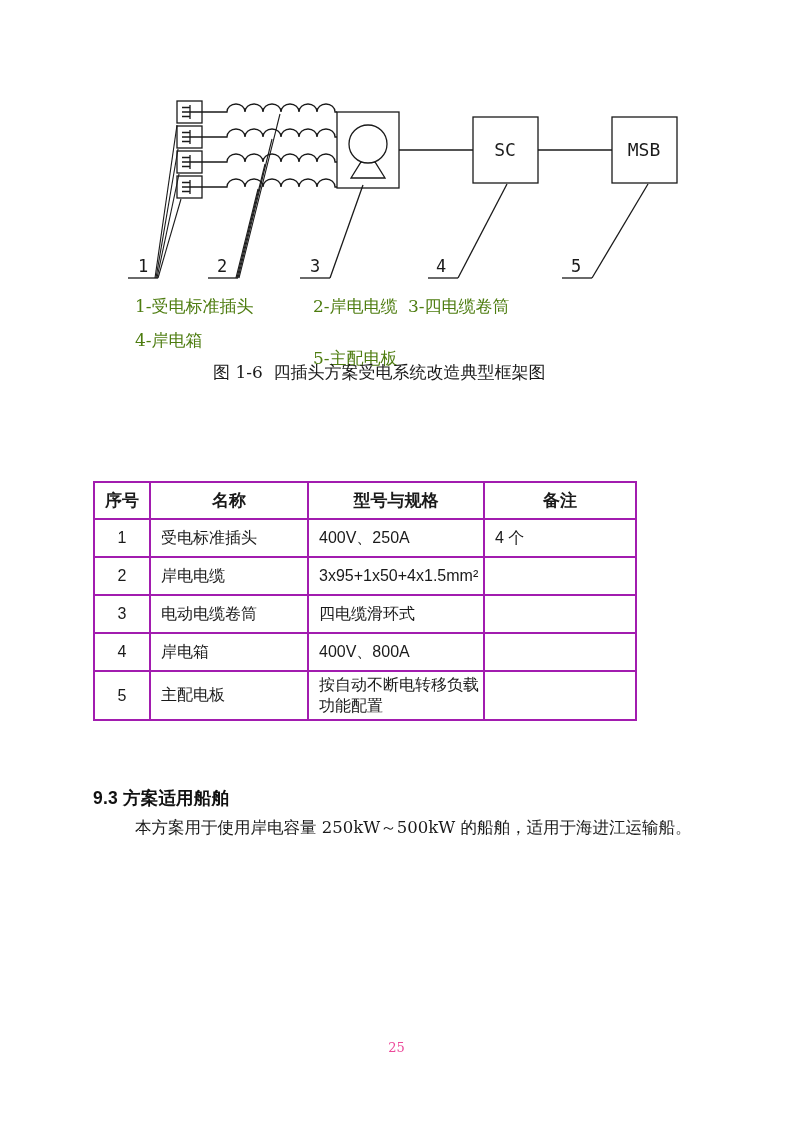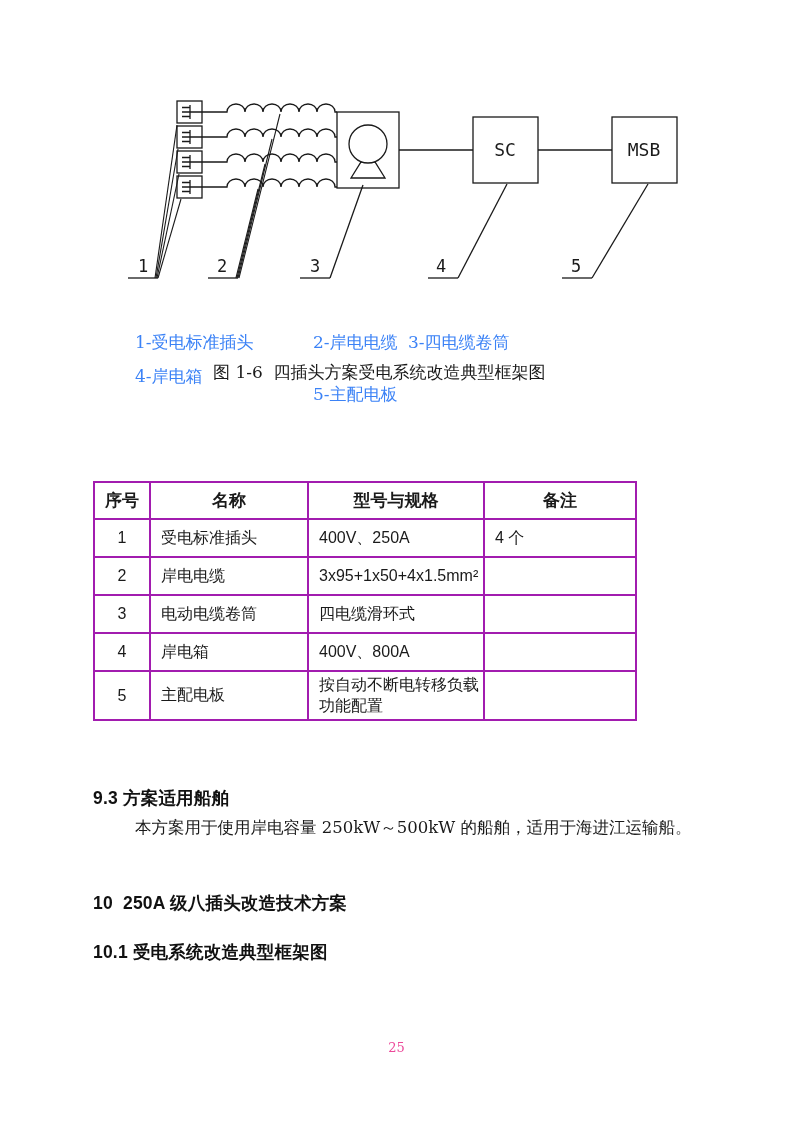--- a/index.html
+++ b/index.html
@@ -13,22 +13,21 @@
     font-family: "Liberation Sans", sans-serif;
     overflow: hidden;
   }
   .diagram-svg { position: absolute; left: 0; top: 0; }
 
   .legend-item {
     position: absolute;
     font-family: "DejaVu Serif", "Liberation Serif", serif;
     font-size: 17px;
     white-space: pre;
-    color: #3b82f6;
-    margin-top: 36px;
+    color: #4d7c0f;
   }
   .caption {
     position: absolute;
     font-family: "DejaVu Serif", "Liberation Serif", serif;
     font-size: 17px;
     white-space: pre-wrap;
     color: #1a1a1a;
   }
   .heading {
     position: absolute;
@@ -216,18 +215,16 @@
         <td class="c-name">主配电板</td>
         <td class="c-spec">按自动不断电转移负载功能配置</td>
         <td class="c-note"></td>
       </tr>
     </tbody>
   </table>
 
   <div class="heading" style="left:93px; top:786px;">9.3 方案适用船舶</div>
   <div class="body-text" style="left:135px; top:817px;">本方案用于使用岸电容量 250kW～500kW 的船舶，适用于海进江运输船。</div>
 
-  <div class="heading" style="left:93px; top:891px;">10  250A 级八插头改造技术方案</div>
-  <div class="heading" style="left:93px; top:940px;">10.1 受电系统改造典型框架图</div>
 
   <div class="page-number">25</div>
 
 </div>
 
 </body></html>

